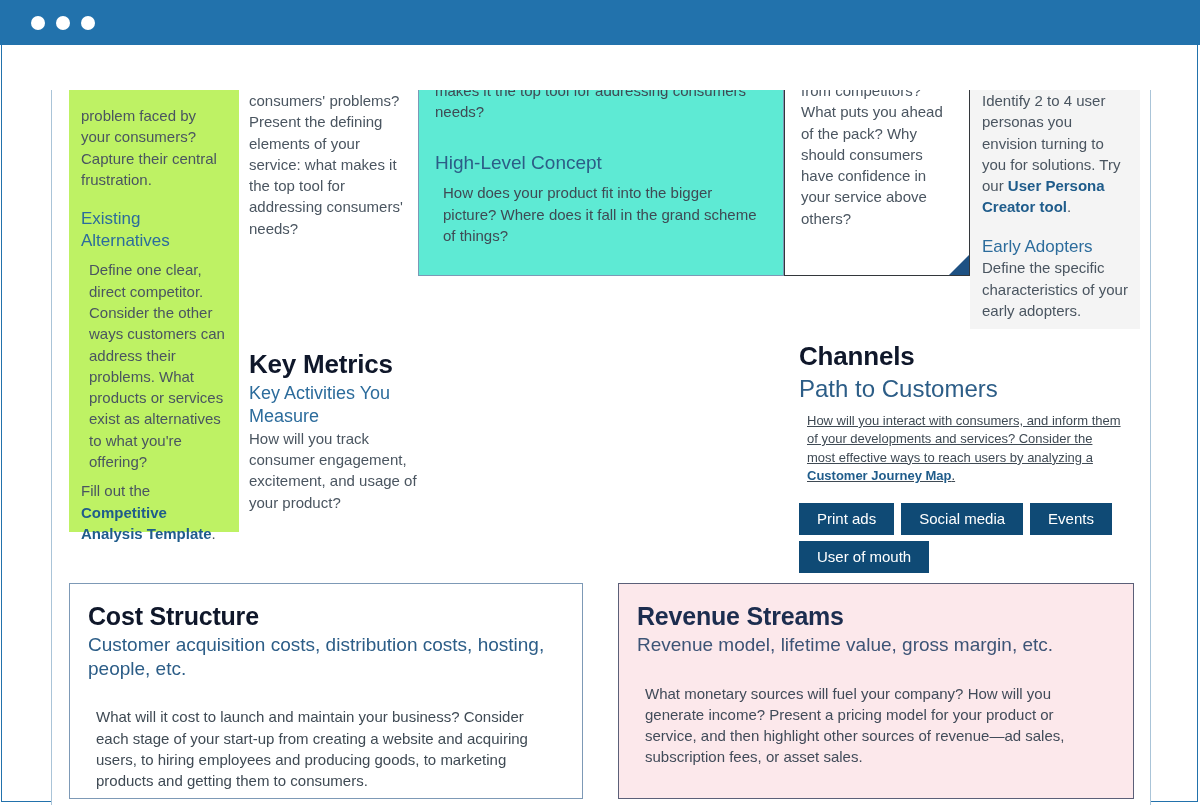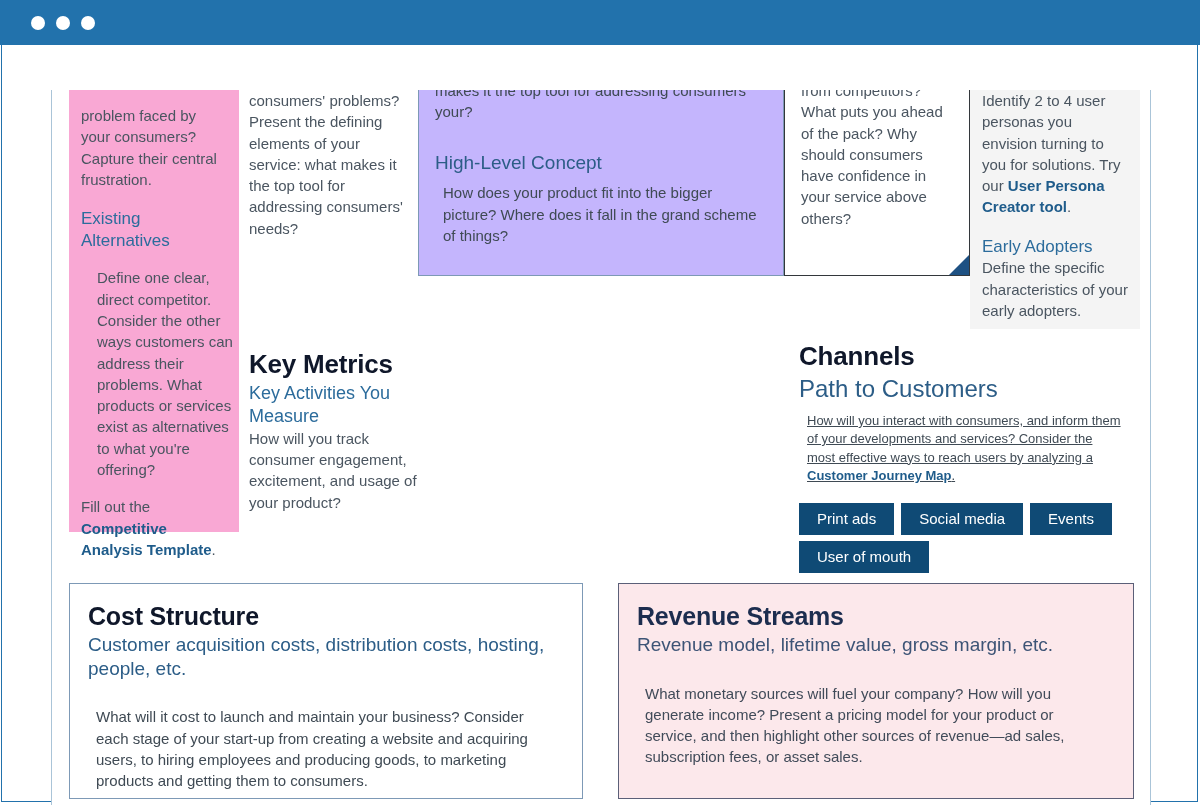--- a/index.html
+++ b/index.html
@@ -94,21 +94,21 @@
   .lnk {
     color: #1f5c8b;
     font-weight: bold;
   }
 
   
   #col-problem {
     position: absolute;
     left: 17px; top: 0px;
     width: 170px; height: 442px;
-    background: #f9a8d4;
+    background: #bef264;
     box-sizing: border-box;
     padding: 0 12px;
   }
   #col-problem .narrow-body,
   #col-problem .narrow-head { width: 146px; }
 
   
   #col-solution {
     position: absolute;
     left: 197px; top: 0px;
@@ -116,21 +116,21 @@
   }
 
   
   #box-uvp {
     position: absolute;
     left: 366px; top: -10px;
     width: 366px; height: 196px;
     box-sizing: border-box;
     border: 1px solid #7d99b6;
     border-top: none;
-    background: #c4b5fd;
+    background: #5eead4;
     padding: 0 16px;
   }
   #box-uvp .blk-sub { margin-top: 28px; }
 
   
   #box-unfair {
     position: absolute;
     left: 732px; top: -10px;
     width: 186px; height: 196px;
     box-sizing: border-box;
@@ -232,31 +232,31 @@
     <span class="dot" id="dot-3"></span>
   </div>
 
   <div id="outer-border">
 
     <div id="canvas-frame">
 
       <div id="col-problem">
         <p class="narrow-body">problem faced by your consumers? Capture their central frustration.</p>
         <p class="narrow-head" style="margin:18px 0 0 0;">Existing Alternatives</p>
-        <p class="narrow-body" style="margin:16px;"><span>Define one clear, direct competitor. Consider the other ways customers can address their problems. What products or services exist as alternatives to what you're offering?</span></p>
+        <p class="narrow-body" style="margin:8px;"><span>Define one clear, direct competitor. Consider the other ways customers can address their problems. What products or services exist as alternatives to what you're offering?</span></p>
         <p class="narrow-body" style="margin:0;"><span>Fill out the </span><span class="lnk">Competitive Analysis Template</span><span>.</span></p>
       </div>
 
       <div id="col-solution">
         <p class="narrow-body" style="margin:0;">consumers' problems? Present the defining elements of your service: what makes it the top tool for addressing consumers' needs?</p>
       </div>
 
       <div id="box-uvp">
         <p class="blk-body" style="margin:0;">makes it the top tool for addressing consumers'</p>
-        <p class="blk-body" style="margin:0;">your?</p>
+        <p class="blk-body" style="margin:0;">needs?</p>
         <p class="blk-sub">High-Level Concept</p>
         <p class="blk-body">How does your product fit into the bigger picture? Where does it fall in the grand scheme of things?</p>
       </div>
 
       <div id="box-unfair">
         <p class="narrow-body" style="margin:0;">from competitors? What puts you ahead of the pack? Why should consumers have confidence in your service above others?</p>
         <span id="corner-fold"></span>
       </div>
 
       <div id="col-segments">

